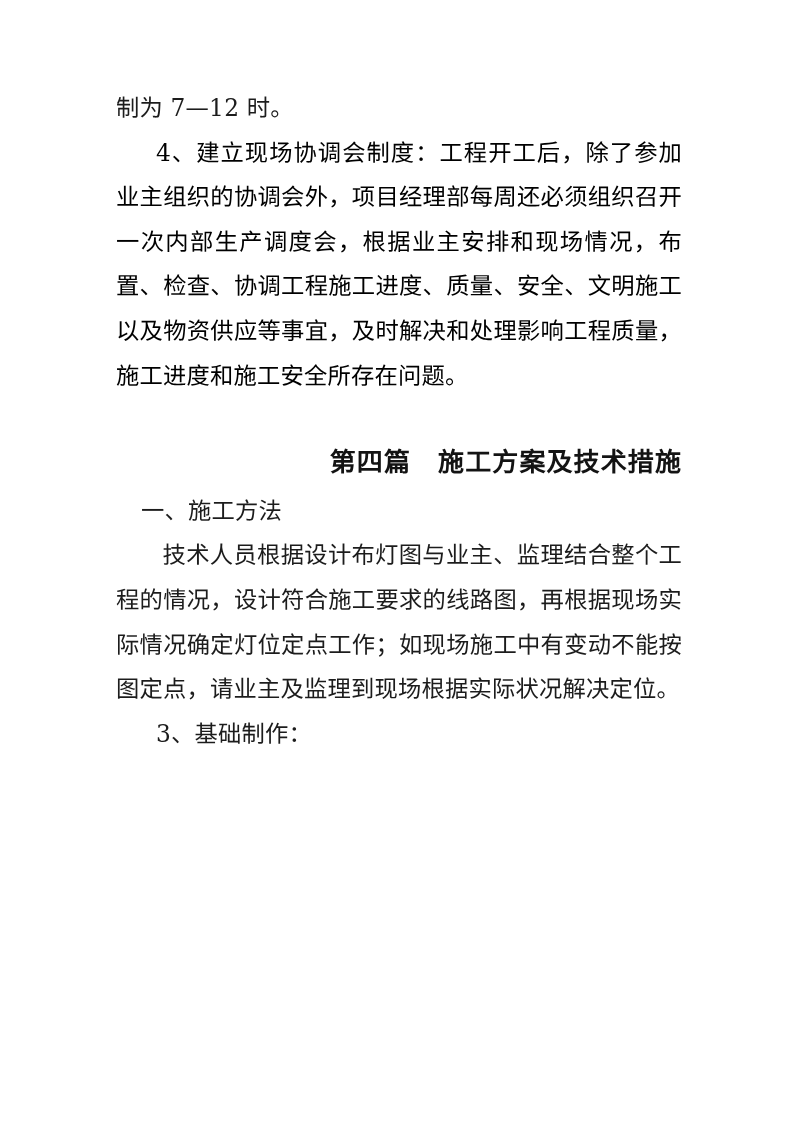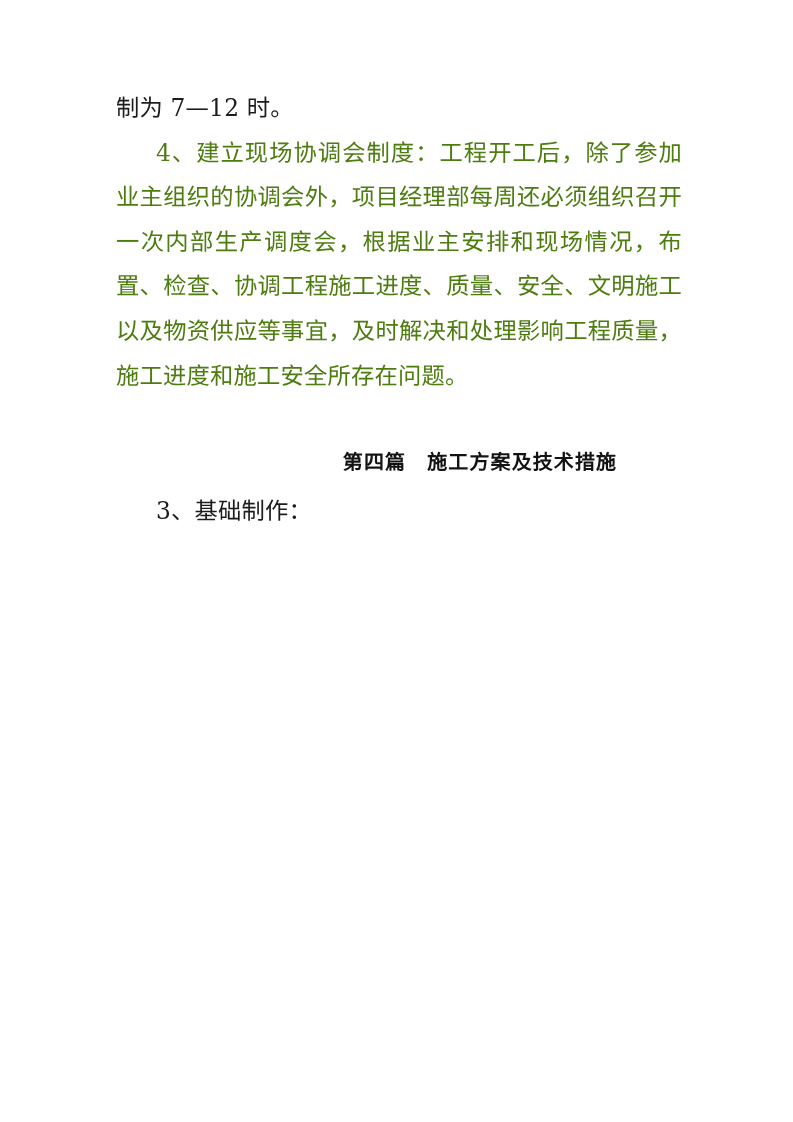--- a/index.html
+++ b/index.html
@@ -49,50 +49,52 @@
     text-indent: 46.6px;
   }
   .para.indent1 {
     text-indent: 25px;
   }
   .para.indent-num {
     text-indent: 40px;
   }
   .heading {
     margin: 0;
-    font-size: 20px;
+    font-size: 26px;
     line-height: 44.6px;
     font-weight: bold;
     font-family: "DejaVu Sans", "Liberation Sans", sans-serif;
     letter-spacing: 1.1px;
     color: #131313;
-    text-align: center;
+    text-align: right;
     text-indent: 162px;
     white-space: pre;
   }
   .heading-gap-top { height: 42px; }
   .heading-gap-bottom { height: 4px; }
 </style>
 </head>
 <body style="background: rgb(255, 255, 255);">
 
 <div class="page" style="background: rgb(255, 255, 255);">
   <div class="doc-body">
 
     <p class="para cont" style="color: rgb(28, 28, 28);">制为 7—12 时。</p>
 
-    <p class="para indent-num" style="color: #4d7c0f;">4、建立现场协调会制度：工程开工后，除了参加业主组织的协调会外，项目经理部每周还必须组织召开一次内部生产调度会，根据业主安排和现场情况，布置、检查、协调工程施工进度、质量、安全、文明施工以及物资供应等事宜，及时解决和处理影响工程质量，施工进度和施工安全所存在问题。</p>
+    <p class="para indent-num" style="color: #000000;">4、建立现场协调会制度：工程开工后，除了参加业主组织的协调会外，项目经理部每周还必须组织召开一次内部生产调度会，根据业主安排和现场情况，布置、检查、协调工程施工进度、质量、安全、文明施工以及物资供应等事宜，及时解决和处理影响工程质量，施工进度和施工安全所存在问题。</p>
 
     <div class="heading-gap-top"></div>
 
     <h2 class="heading">第四篇　施工方案及技术措施</h2>
 
     <div class="heading-gap-bottom"></div>
 
+    <p class="para indent1" style="color: rgb(28, 28, 28);">一、施工方法</p>
 
 
 
 
+    <p class="para indent2" style="color: rgb(28, 28, 28);">技术人员根据设计布灯图与业主、监理结合整个工程的情况，设计符合施工要求的线路图，再根据现场实际情况确定灯位定点工作；如现场施工中有变动不能按图定点，请业主及监理到现场根据实际状况解决定位。</p>
 
     <p class="para indent-num" style="color: rgb(28, 28, 28);">3、基础制作：</p>
 
   </div>
 </div>
 
 </body></html>

